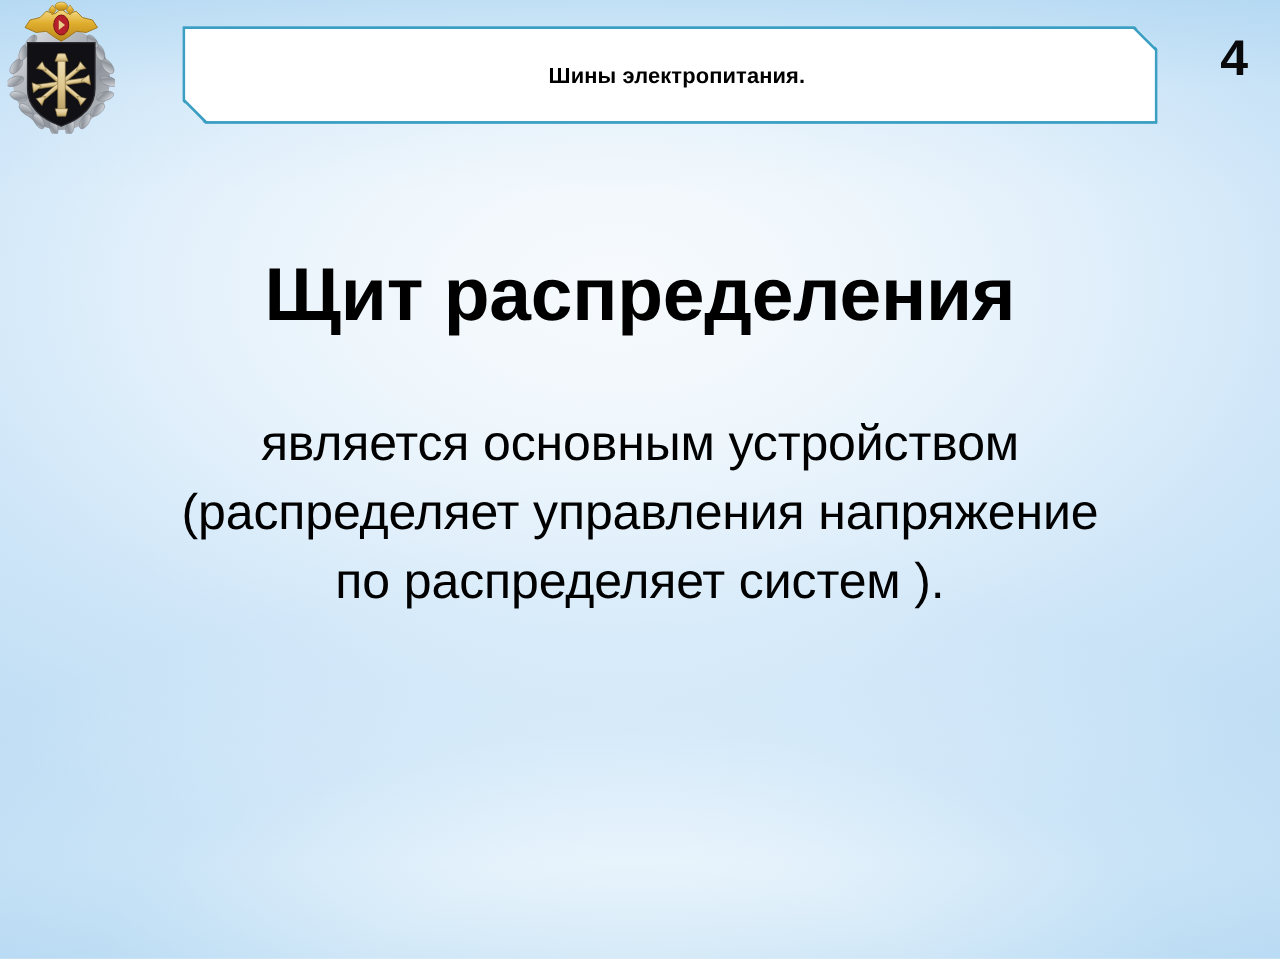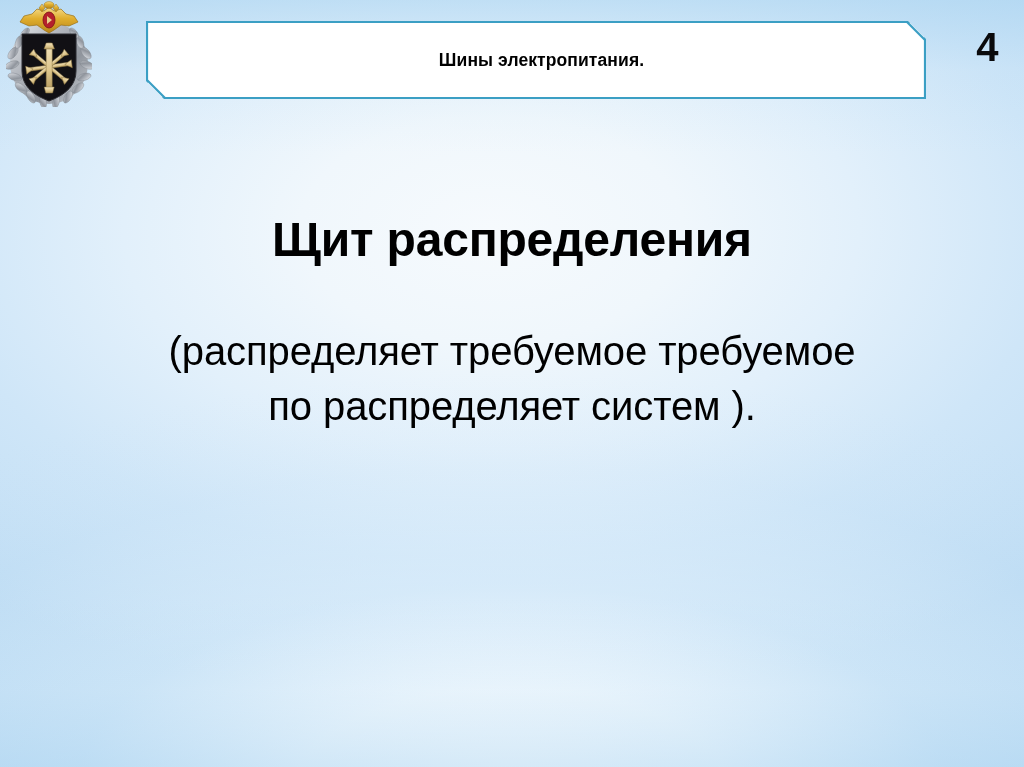--- a/index.html
+++ b/index.html
@@ -129,25 +129,25 @@
   
   .content {
     position: absolute;
     left: 0;
     top: 196px;
     width: 1024px;
     text-align: center;
     color: #000000;
   }
   .headline {
-    font-size: 48px;
+    font-size: 60px;
     font-weight: 700;
     line-height: 1.33;
     letter-spacing: -0.2px;
-    margin: 12px auto;
+    margin: 0 auto;
     width: 900px;
   }
   .headline .hl-line { display: block; white-space: nowrap; }
 
   .body-text {
     margin: 52px auto 0;
     width: 960px;
     font-size: 40px;
     font-weight: 400;
     line-height: 1.38;
@@ -253,19 +253,20 @@
 
   <div class="page-number">4</div>
 
   <div class="content">
 
     <div class="headline">
       <span class="hl-line">Щит распределения</span>
     </div>
 
     <div class="body-text">
-      <span class="bt-line">(распределяет требуемое требуемое</span>
+      <span class="bt-line">является основным устройством</span>
+      <span class="bt-line">(распределяет управления напряжение</span>
       <span class="bt-line">по распределяет систем ).</span>
     </div>
 
   </div>
 
 </div>
 
 </body></html>

